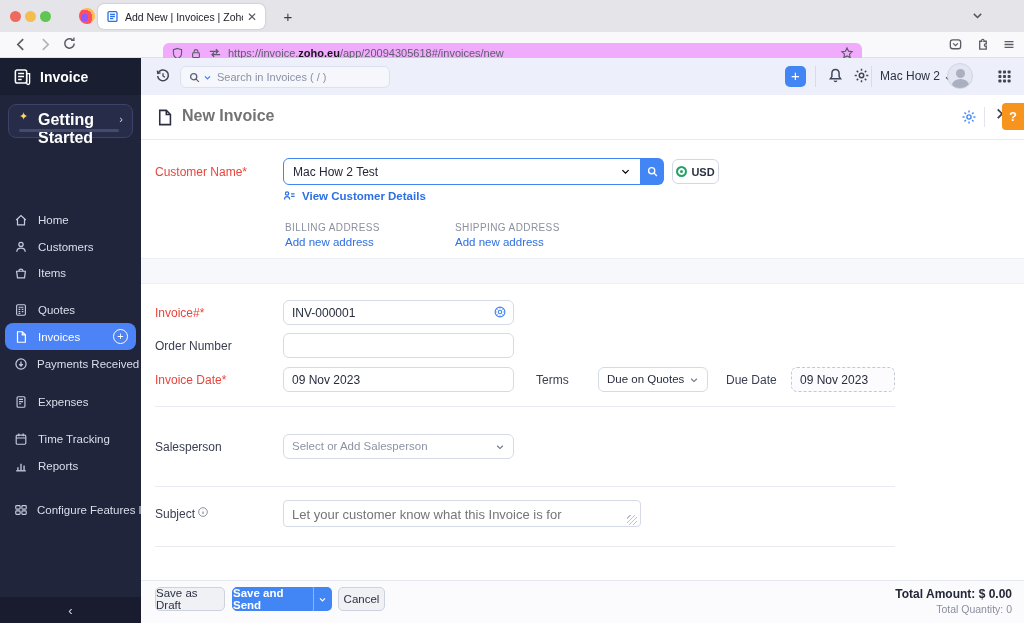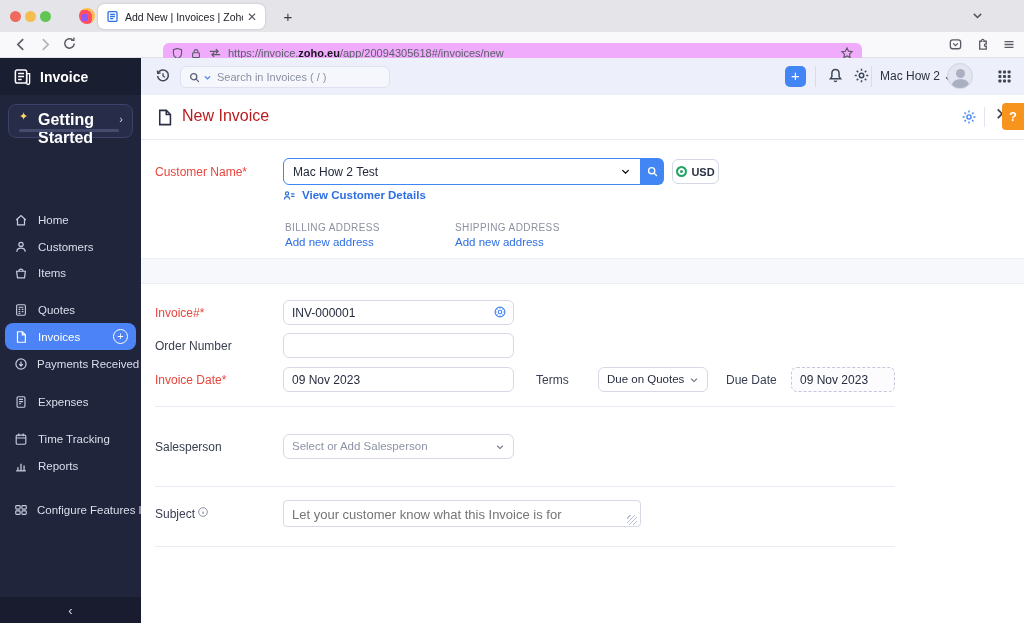--- a/index.html
+++ b/index.html
@@ -59,21 +59,21 @@
   .navitem .lb { font-size:11.5px; margin-left:9px; white-space:nowrap; }
   .navitem.active { background:#4c83f6; border-radius:8px; height:27px; color:#fff; }
   .navitem.active .ic { color:#fff; }
   .pluscirc { position:absolute; right:8px; top:6px; width:15px; height:15px; border:1.4px solid #fff; border-radius:50%;
               color:#fff; font-size:11px; line-height:12px; text-align:center; }
   #collapse { position:absolute; left:0; bottom:0; width:141px; height:26px; background:#181c2e; color:#cfd4e6;
               display:flex; align-items:center; justify-content:center; font-size:13px; }
 
   
   #pagehead { position:absolute; left:141px; top:95px; width:883px; height:45px; background:#fff; border-bottom:1px solid #e7e9f1; }
-  #pagehead .ttl { position:absolute; left:41px; top:12px; font-size:16px; font-weight:400; color:#b91c1c; }
+  #pagehead .ttl { position:absolute; left:41px; top:12px; font-size:16px; font-weight:700; color:#737373; }
   #ph-gear { position:absolute; left:820px; top:14px; color:#4285f4; }
   #ph-sep { position:absolute; left:843px; top:12px; width:1px; height:20px; background:#e2e5ef; }
   #ph-close { position:absolute; left:854px; top:9px; font-size:17px; color:#3c4150; }
   #helpbtn { position:absolute; right:0; top:8px; width:22px; height:27px; background:#f7941d; border-radius:4px 0 0 4px;
              color:#fff; font-weight:700; font-size:13px; display:flex; align-items:center; justify-content:center; }
 
   
   #formarea { position:absolute; left:141px; top:140px; width:883px; height:440px; background:#fff; }
   .flabel { position:absolute; font-size:12px; color:#3a4052; }
   .flabel.req { color:#e8453c; }
@@ -407,21 +407,21 @@
       <svg width="13" height="13" viewBox="0 0 16 16" fill="none" stroke="#fff" stroke-width="1.7">
           <circle cx="7" cy="7" r="3.8"></circle>
           <path d="M10 10l3.4 3.4"></path>
         </svg>
     </div>
     <div id="usdbtn">
       <span class="dot"></span>
       <span class="cur">USD</span>
     </div>
 
-    <div class="abs" style="left:142px;top:49px;display:flex;align-items:flex-start;gap:6px">
+    <div class="abs" style="left:142px;top:49px;display:flex;align-items:center;gap:6px">
       <span>
         <svg width="13" height="13" viewBox="0 0 16 16" fill="none" stroke="#2e6fe3" stroke-width="1.5">
             <circle cx="5" cy="5.5" r="2"></circle>
             <path d="M1.8 13c0-2.2 1.5-3.6 3.2-3.6S8.2 10.8 8.2 13M10 6h4.2M10 9.2h4.2"></path>
           </svg>
       </span>
       <span class="link" style="font-weight:700">View Customer Details</span>
     </div>
 
     <span class="addrhead" style="left:144px;top:82px">BILLING ADDRESS</span>
@@ -480,14 +480,26 @@
           <circle cx="8" cy="8" r="5.8"></circle>
           <path d="M8 7.2v3.6M8 5v.2" stroke-width="1.6"></path>
         </svg>
     </span>
     <textarea id="subjectta" placeholder="Let your customer know what this Invoice is for" style=""></textarea>
     <span class="grip"></span>
 
     <div class="divider" style="top:406px"></div>
   </div>
 
+  <div id="footer">
+    <div class="btn grey" style="left:14px;width:70px">Save as Draft</div>
+    <div class="btn blue" style="left:91px;width:81px;border-radius:5px 0 0 5px">Save and Send</div>
+    <div class="btn blue" style="left:172px;width:19px;border-radius:0 5px 5px 0;border-left:1px solid rgba(255,255,255,.4)">
+      <svg width="9" height="9" viewBox="0 0 16 16" fill="none" stroke="#fff" stroke-width="2.2">
+          <path d="M3.5 6l4.5 4.5L12.5 6"></path>
+        </svg>
+    </div>
+    <div class="btn grey" style="left:197px;width:47px">Cancel</div>
+    <span id="totamt">Total Amount: $ 0.00</span>
+    <span id="totqty">Total Quantity: 0</span>
+  </div>
 
 </div>
 
 </body></html>

